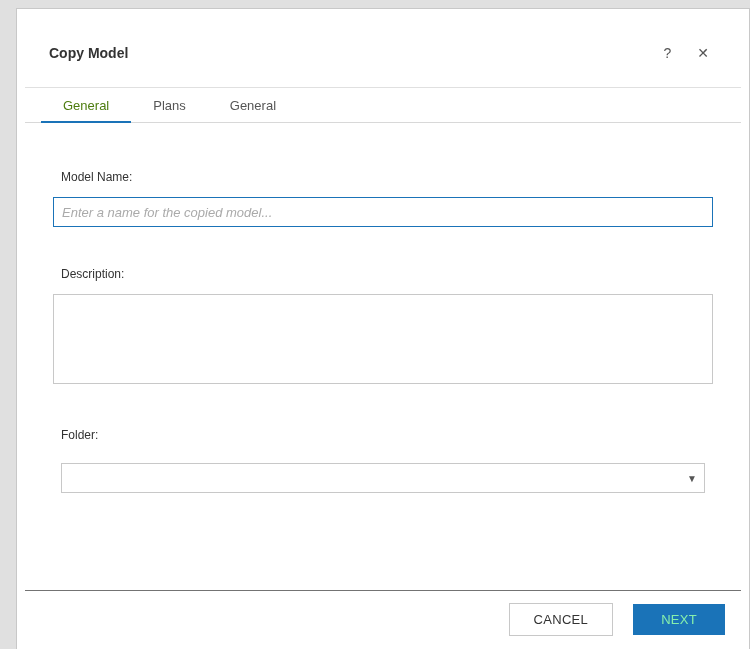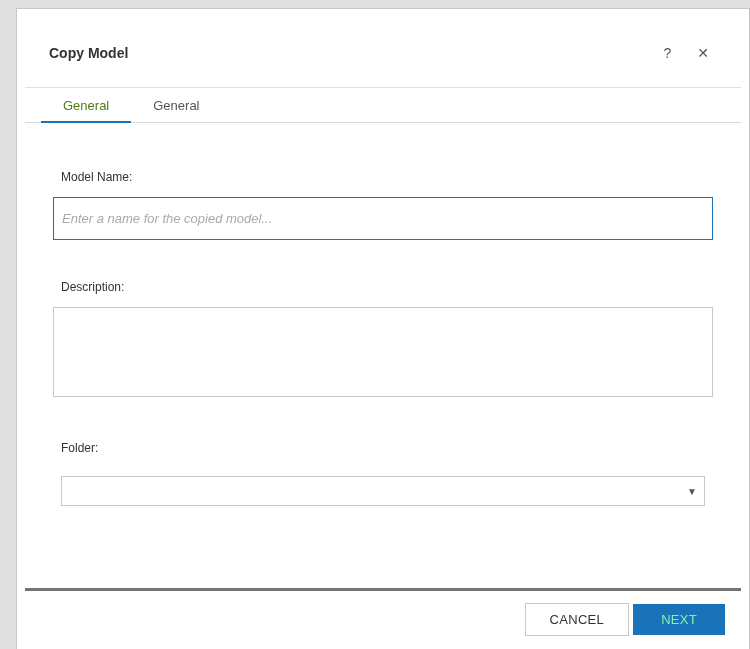--- a/index.html
+++ b/index.html
@@ -89,21 +89,21 @@
 
     .form-label {
       font-size: 12px;
       color: #333333;
       margin-bottom: 5px;
       display: block;
     }
 
     .form-input {
       width: 100%;
-      height: 43px;
+      height: 30px;
       border: 1px solid #1a73b8;
       padding: 4px 8px;
       font-size: 13px;
       color: #8b5cf6;
       outline: none;
     }
 
     .form-input::placeholder {
       color: #aaaaaa;
       font-style: italic;
@@ -144,22 +144,22 @@
       pointer-events: none;
       font-size: 10px;
       color: #555555;
     }
 
     .dialog-footer {
       display: flex;
       justify-content: flex-end;
       align-items: center;
       padding: 12px 16px;
-      border-top: 3px solid #737373;
-      gap: 4px;
+      border-top: 1px solid #737373;
+      gap: 20px;
     }
 
     .btn-cancel {
       padding: 8px 24px;
       border: 1px solid #c8c8c8;
       background: #ffffff;
       font-size: 13px;
       color: #333333;
       cursor: pointer;
       letter-spacing: 0.3px;
@@ -185,20 +185,23 @@
     <span class="dialog-title">Copy Model</span>
     <div class="dialog-header-icons">
       <span class="header-icon">?</span>
       <span class="header-icon">✕</span>
     </div>
   </div>
 
   <div class="tabs">
     <div class="tab active">
       <span>General</span>
+    </div>
+    <div class="tab">
+      <span>Plans</span>
     </div>
     <div class="tab">
       <span>General</span>
     </div>
   </div>
 
   <div class="dialog-content">
 
     <div class="form-group">
       <label class="form-label">Model Name:</label>

